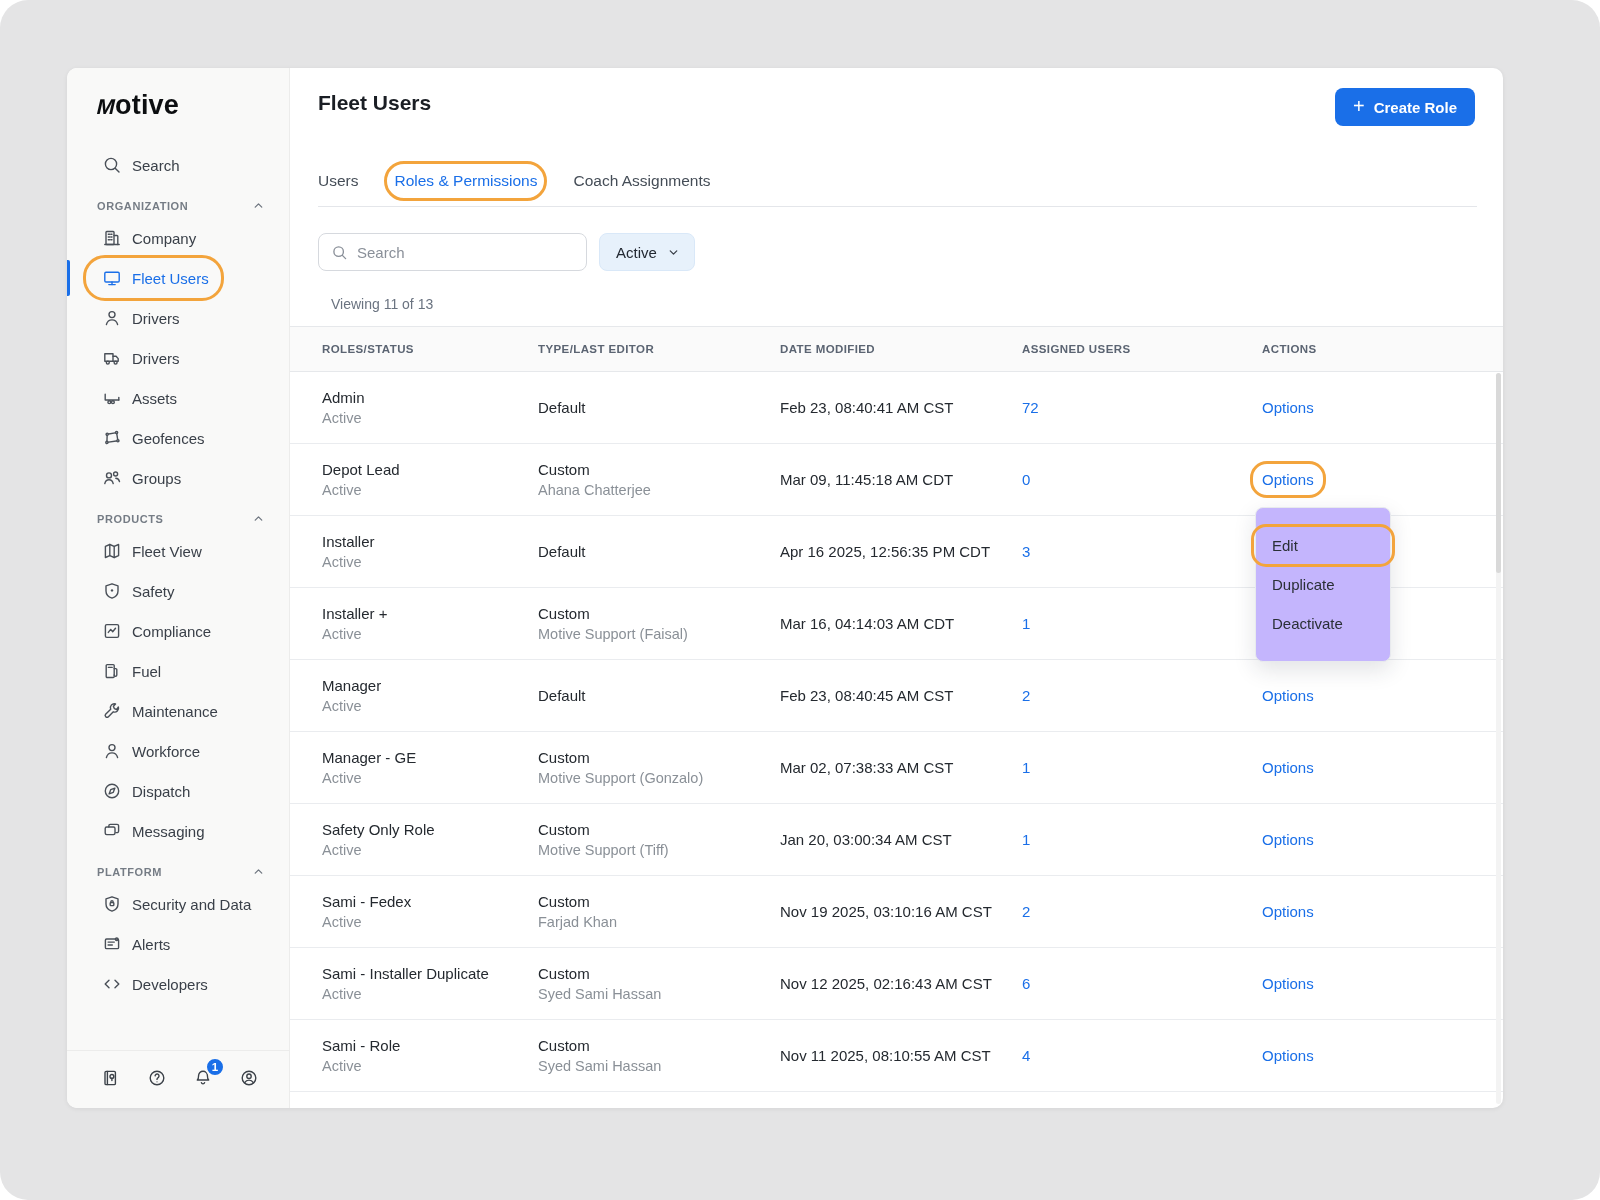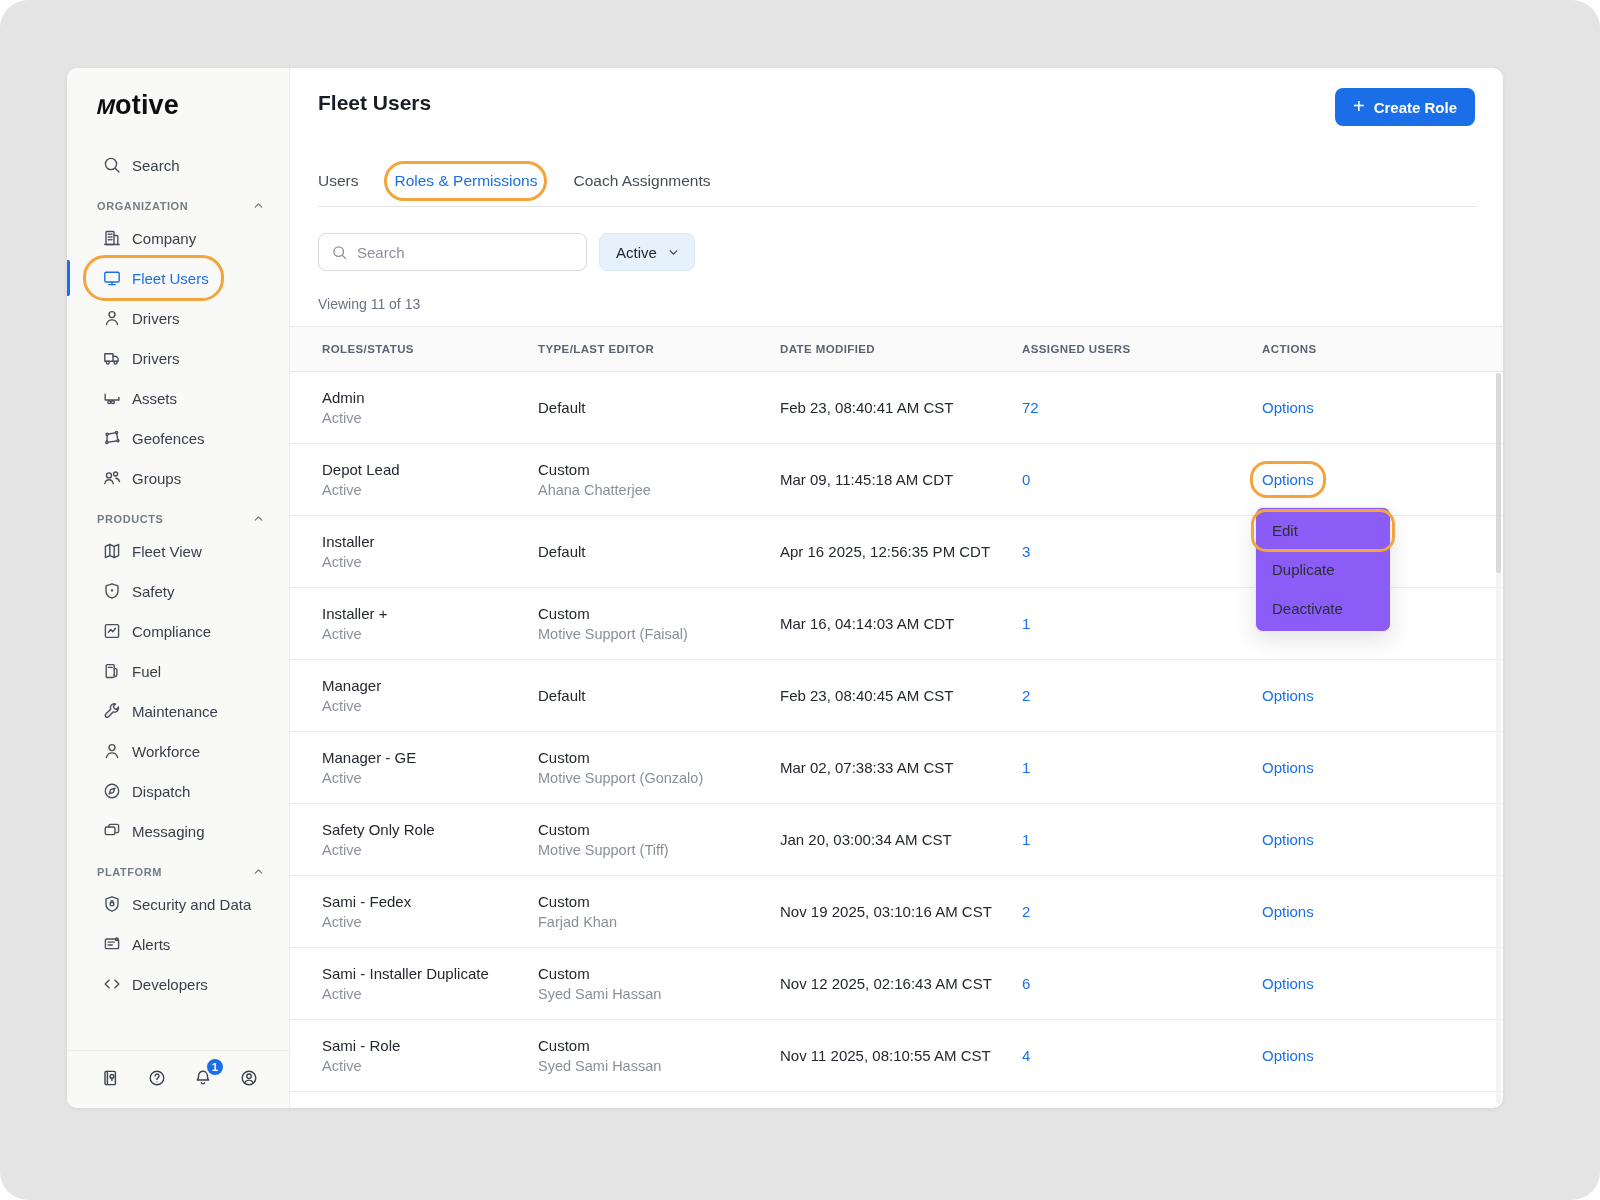--- a/index.html
+++ b/index.html
@@ -37,38 +37,38 @@
   .create-btn{display:flex;align-items:center;gap:9px;background:var(--blue);color:#fff;border:none;border-radius:8px;height:38px;padding:0 18px;font-size:15px;font-weight:700;font-family:inherit;cursor:pointer;}
   .plus{font-size:20px;font-weight:400;line-height:1;margin-top:-2px;}
   .tabs{display:flex;gap:36px;margin:22px 26px 0 28px;border-bottom:1px solid #E4E6EA;padding-bottom:16px;}
   .tab{position:relative;font-size:15.5px;color:#454D57;cursor:pointer;white-space:nowrap;margin-top:24px;}
   .tab.active{color:var(--blue);}
   .controls{display:flex;gap:12px;margin:26px 28px 0 28px;}
   .search-box{display:flex;align-items:center;gap:9px;width:269px;height:38px;border:1px solid #D6D9DE;border-radius:8px;background:#fff;padding:0 12px;color:#8A9099;}
   .search-box input{border:none;outline:none;flex:1;font-size:15px;font-family:inherit;color:#30363D;background:transparent;}
   .search-box input::placeholder{color:#8A9099;}
   .status-filter{display:flex;align-items:center;gap:10px;height:38px;padding:0 14px 0 16px;background:#E7F1FB;border:1px solid #D9E8F8;border-radius:8px;font-size:15px;color:#222831;cursor:pointer;}
-  .summary{margin:25px 28px 0 28px;font-size:14px;color:#6A7380;}
+  .summary{margin:25px 28px 0 41px;font-size:14px;color:#6A7380;}
 
   
   .table{margin-top:14px;flex:1;position:relative;}
   .grid{display:grid;grid-template-columns:248px 242px 242px 240px 1fr;align-items:center;}
   .thead{background:#FAFAFA;border-top:1px solid #E6E8EB;border-bottom:1px solid #E6E8EB;height:46px;}
   .th{font-size:11.5px;font-weight:700;color:#5B6472;letter-spacing:.4px;}
   .th:first-child{padding-left:32px;}
   .row{border-bottom:1px solid #EAECEF;min-height:72px;padding:13px 0;}
   .cell:first-child{padding-left:32px;}
   .cell{padding-right:30px;font-size:15px;color:var(--ink);}
   .sub{margin-top:4px;font-size:14.5px;color:var(--muted);}
   .num-link,.opt-link{color:var(--blue);text-decoration:none;font-size:15px;cursor:pointer;}
   .actions-cell{position:relative;}
   .opt-wrap{position:relative;display:inline-block;}
 
   
-  .menu{position:absolute;top:36px;left:-7px;width:136px;background:#8b5cf6;border:1px solid #E8EAED;border-radius:8px;box-shadow:0 8px 22px rgba(30,40,55,.13);padding:3px 0;z-index:30;}
+  .menu{position:absolute;top:36px;left:-7px;width:136px;background:#c4b5fd;border:1px solid #E8EAED;border-radius:8px;box-shadow:0 8px 22px rgba(30,40,55,.13);padding:18px 0;z-index:30;}
   .menu-item{position:relative;padding:11px 16px;font-size:15px;color:#2A2F36;cursor:pointer;}
 
   
   .vscroll{position:absolute;top:47px;right:2px;bottom:4px;width:5px;background:#F3F3F3;border-radius:3px;}
   .vscroll .thumb{width:5px;height:200px;background:#D9D9D9;border-radius:3px;}
 
   
   .ring{position:absolute;border:3.5px solid var(--orange);pointer-events:none;z-index:40;}
   .ring-side{left:16px;width:141px;top:-3px;bottom:-3px;border-radius:22px;}
   .ring-tab{inset:-11px -10px;border-radius:23px;}

